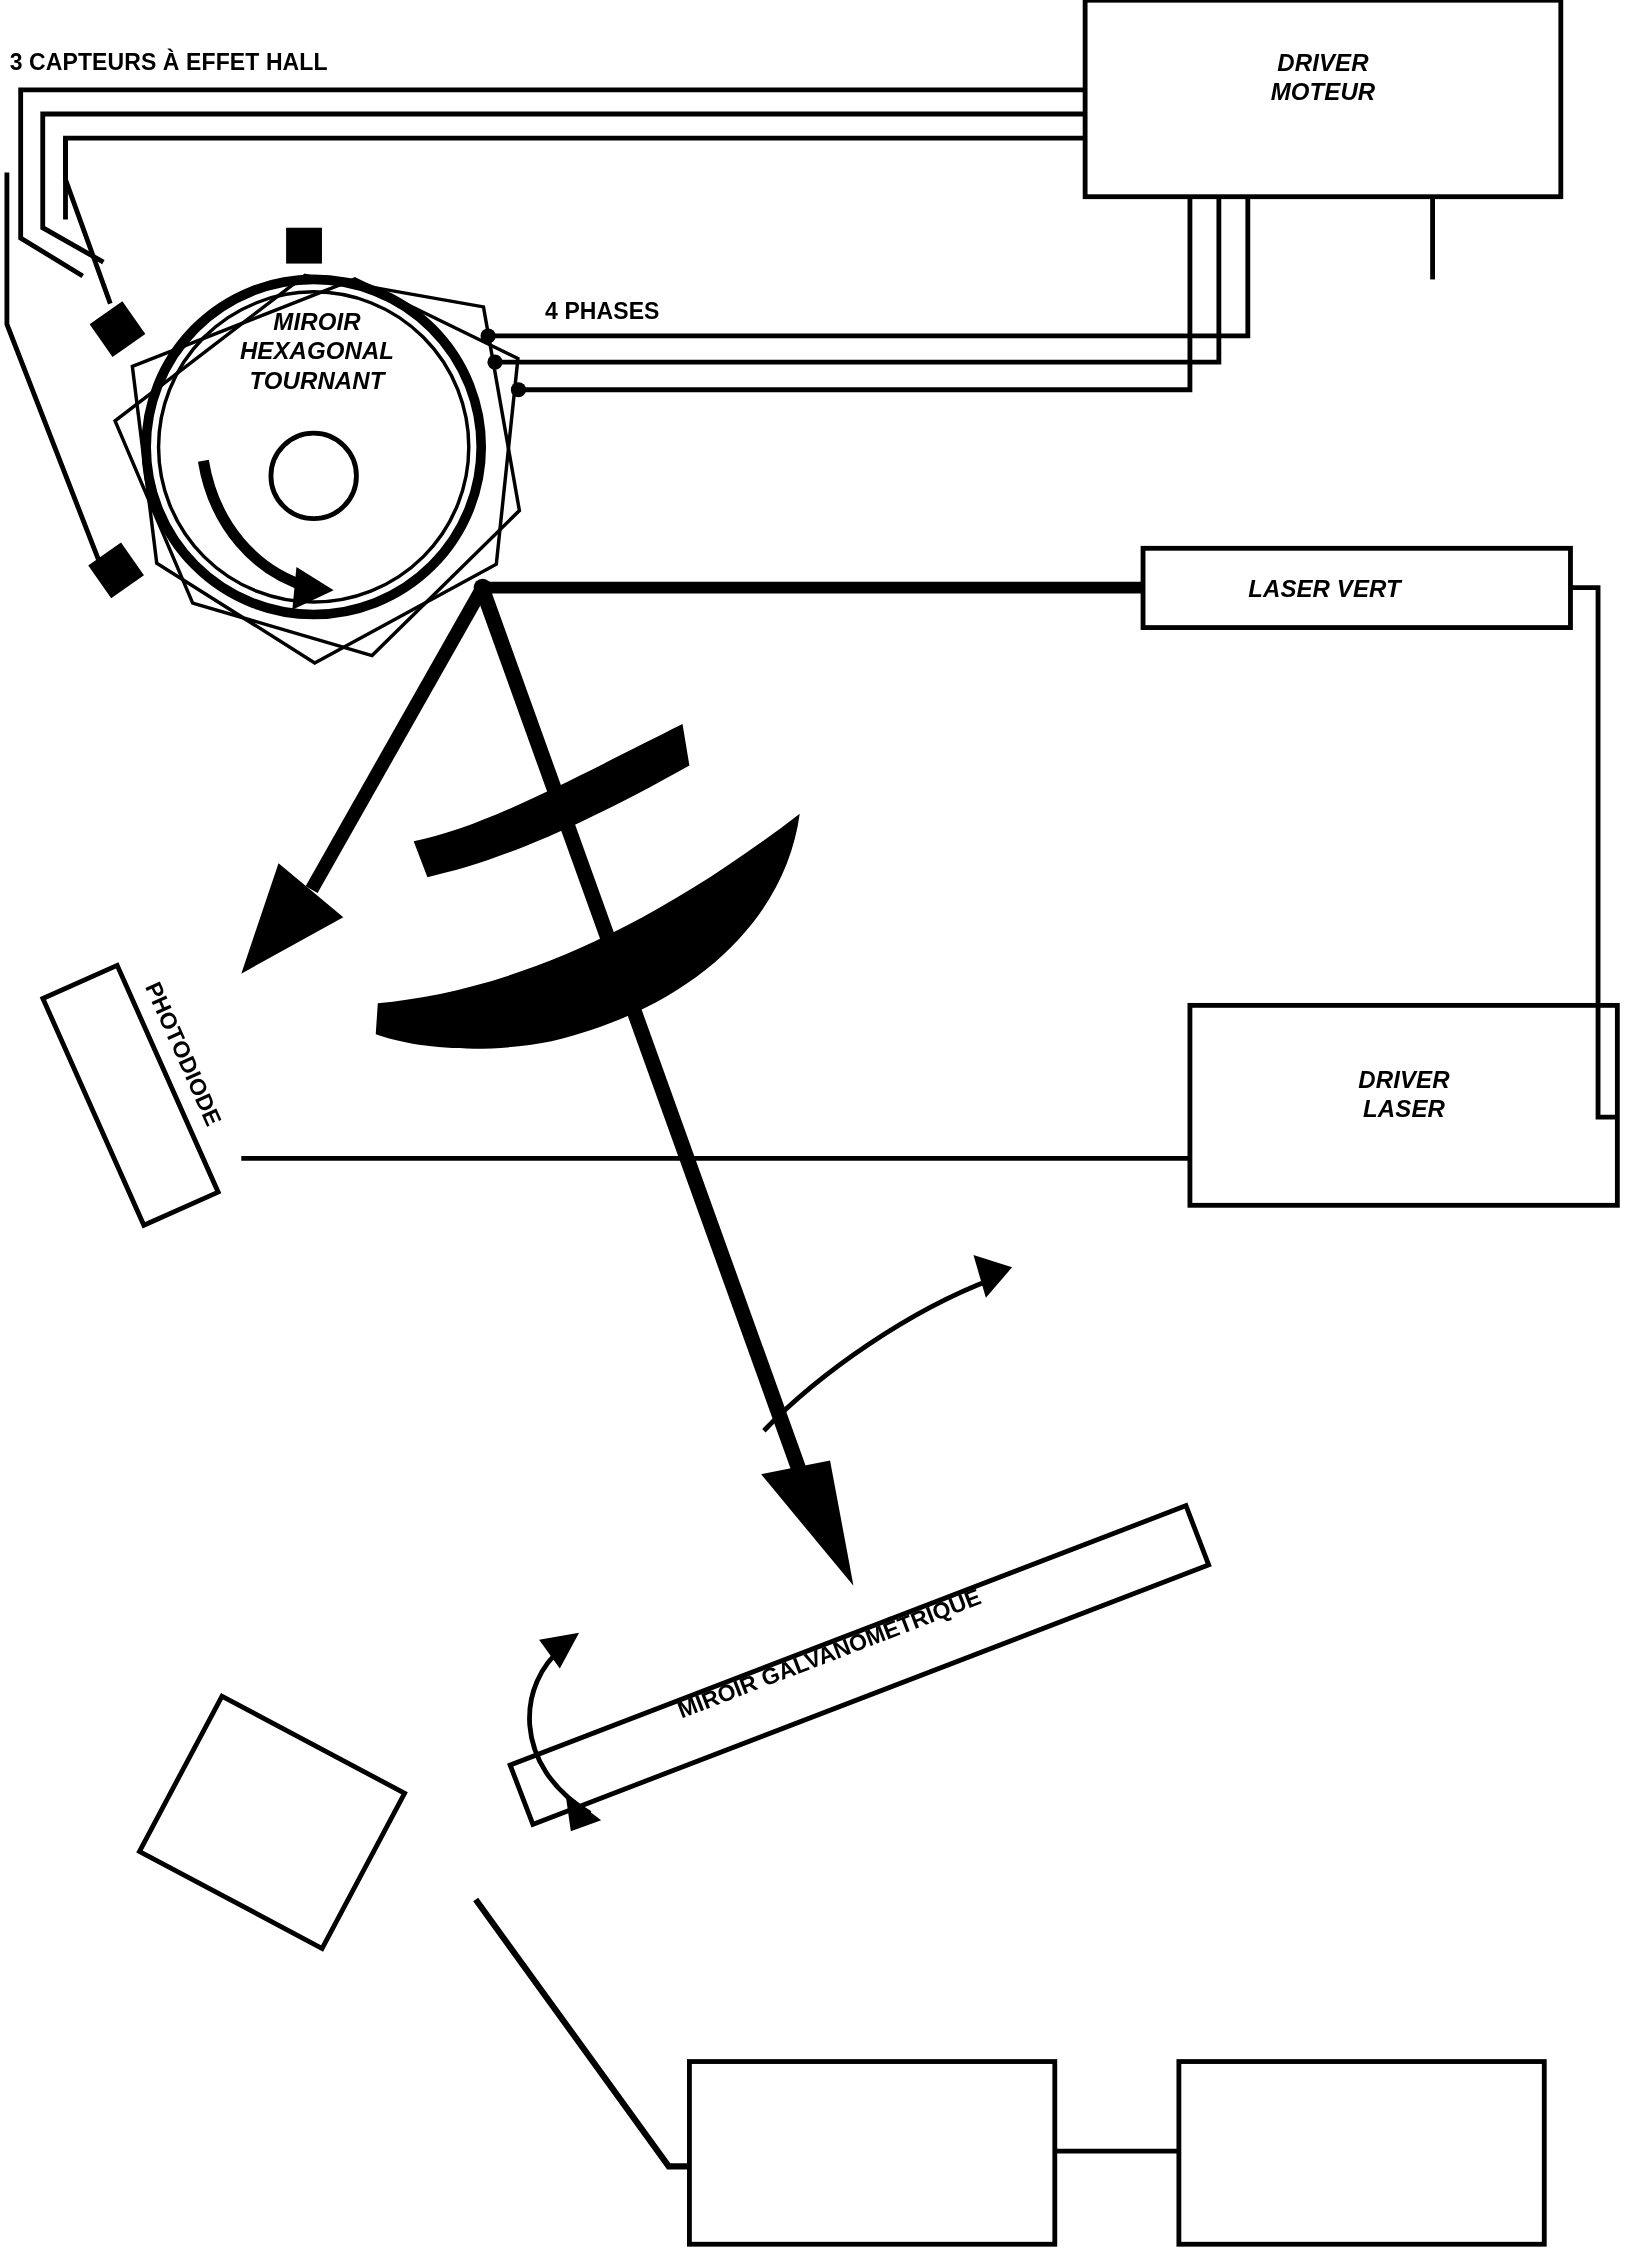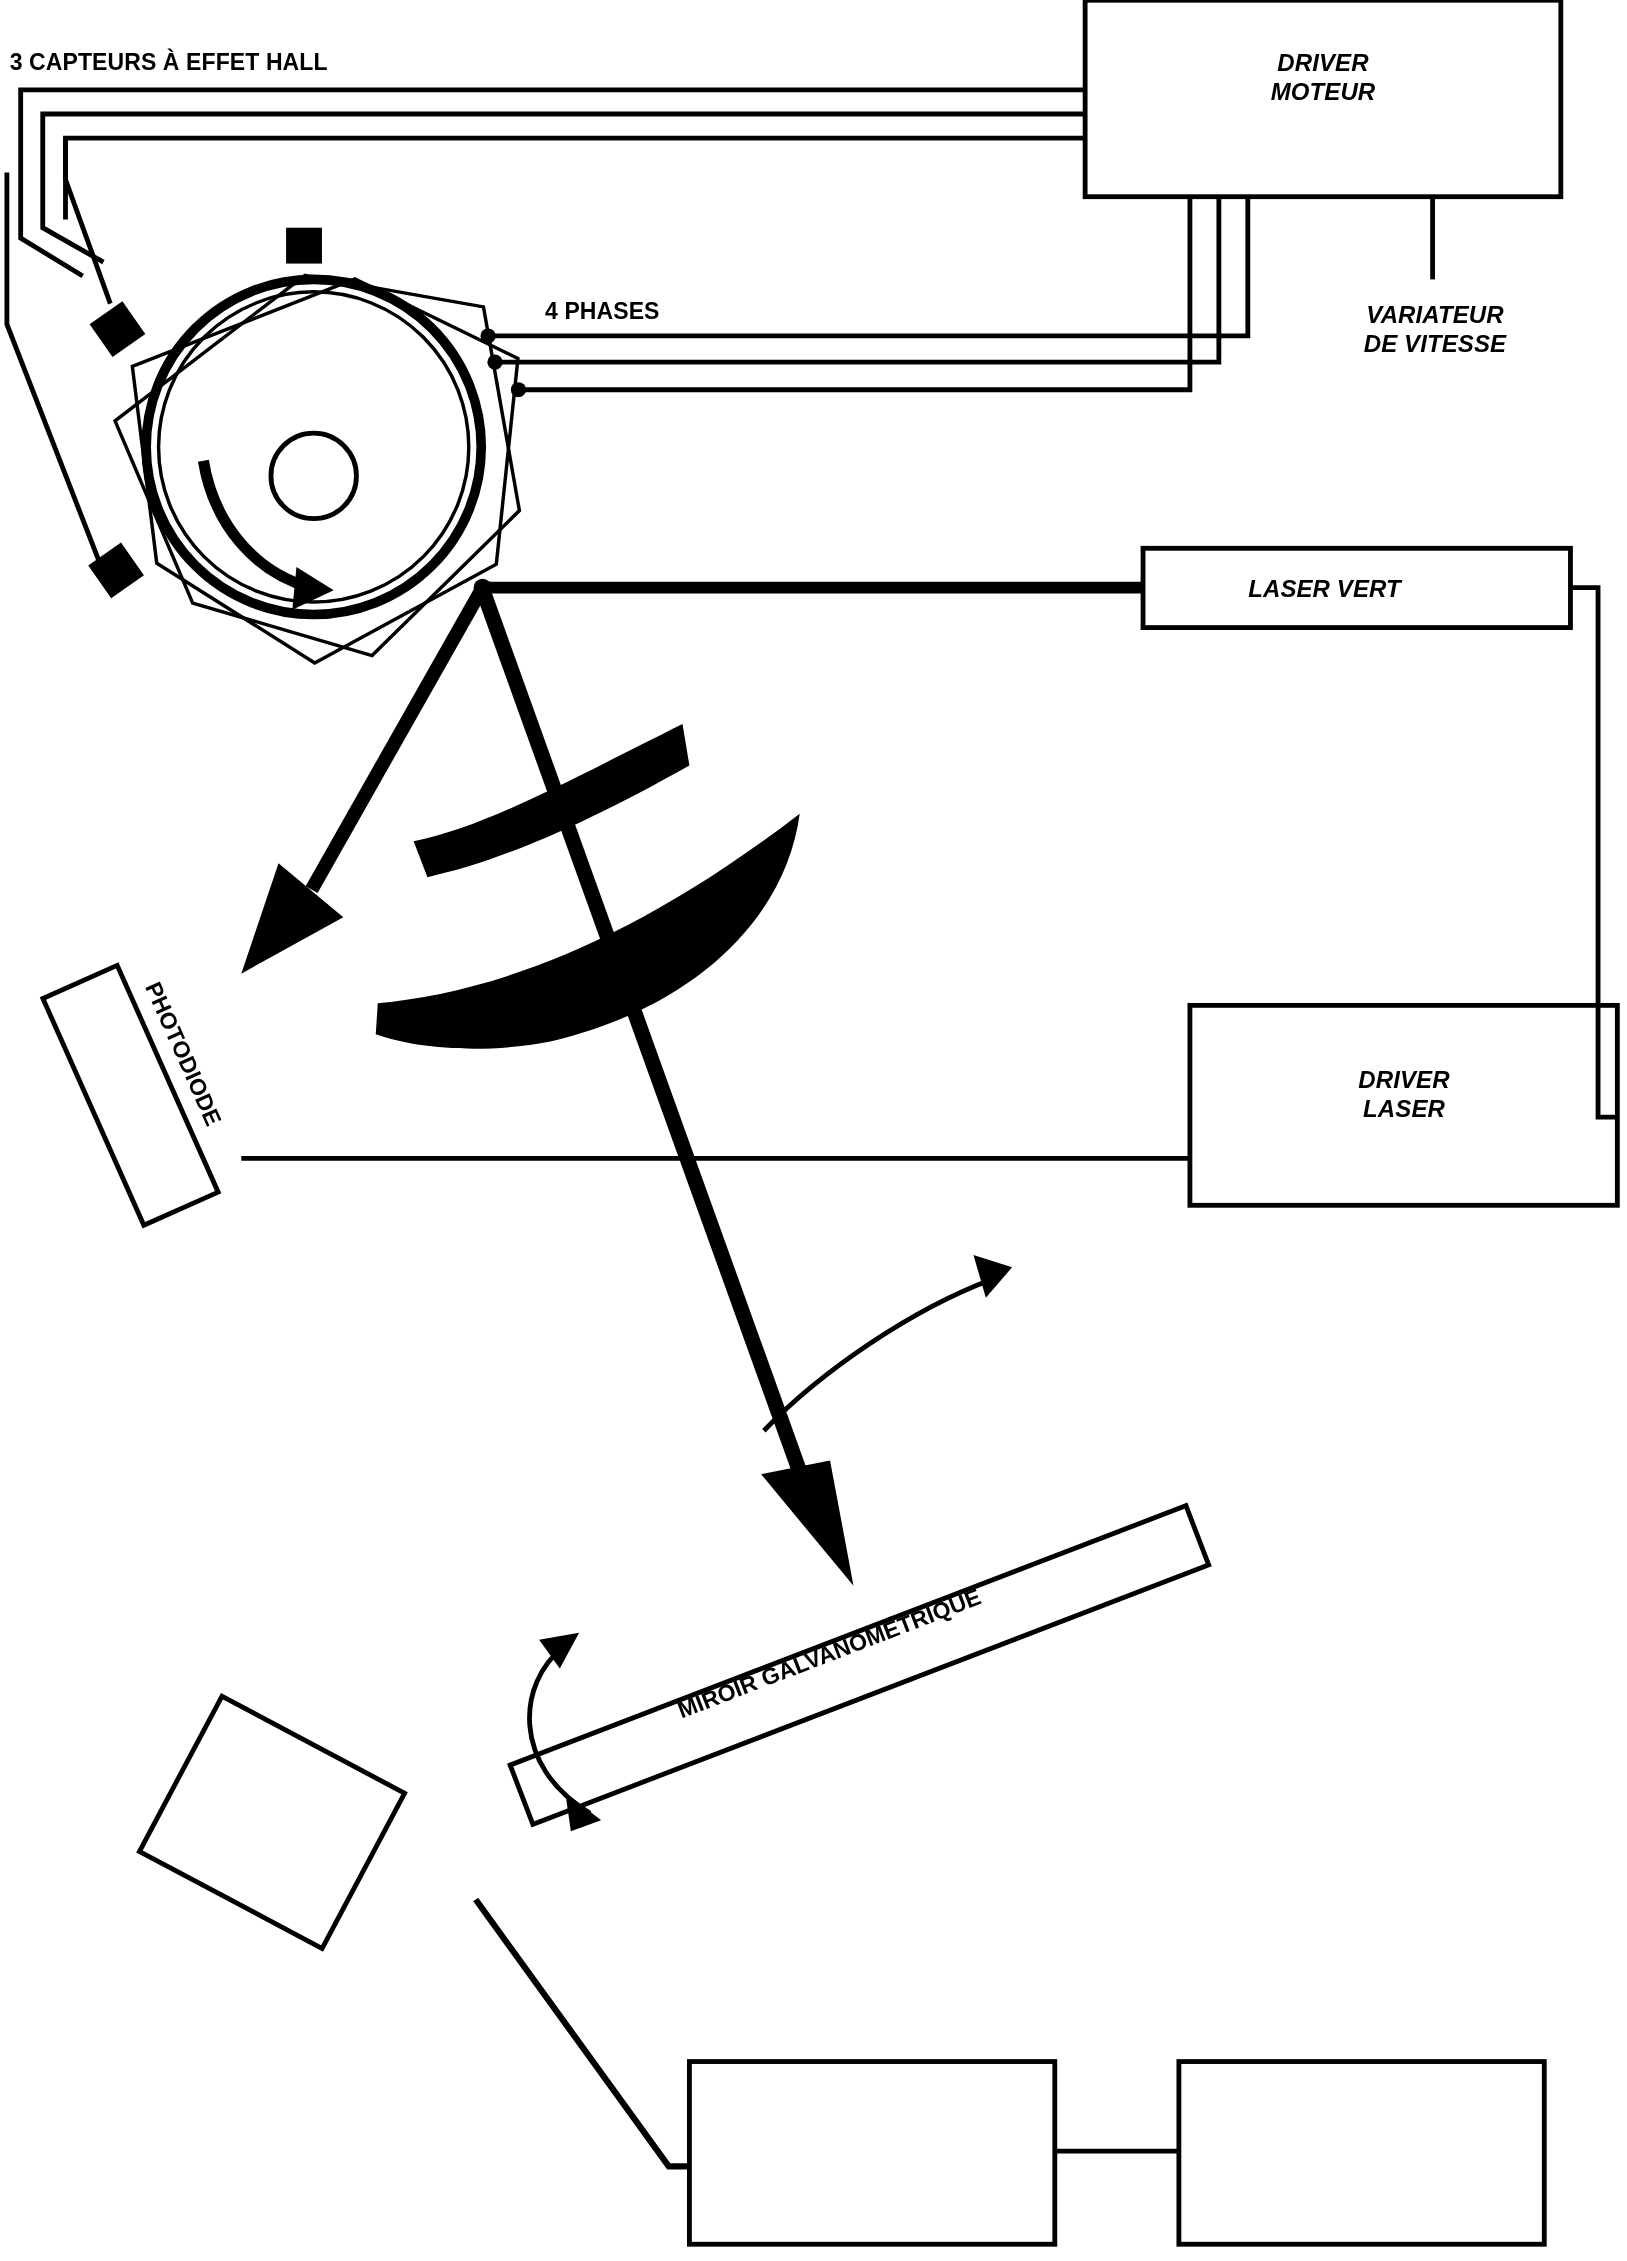--- a/index.html
+++ b/index.html
@@ -186,25 +186,26 @@
       <path d="M 690 2755 L 970 3142 L 1000 3142" fill="none" stroke="#000" stroke-width="9"></path>
     </g>
 
   </svg>
 
   <div class="lbl small-label" style="left:9.7px; top:48px; text-align:left;">3 CAPTEURS À EFFET HALL</div>
 
   <div class="lbl box-label" style="left:1085px; top:48px; width:476px;">DRIVER
 MOTEUR</div>
 
-  <div class="lbl box-label" style="left:1290px; top:300px; width:290px;">VARIATEUR
-DE VITESSE</div>
 
   <div class="lbl small-label" style="left:545px; top:297px; width:166px; text-align:left;">4 PHASES</div>
 
+  <div class="lbl box-label" style="left:200px; top:307px; width:234px;">MIROIR
+HEXAGONAL
+TOURNANT</div>
 
   <div class="lbl box-label" style="left:1159px; top:574px; width:331px; text-align:center;">LASER VERT</div>
 
   <div class="lbl box-label" style="left:1190px; top:1065px; width:428px;">DRIVER
 LASER</div>
 
   <div class="rot-label" style="left:164px; top:978px; transform:rotate(66deg);">PHOTODIODE</div>
 
   <div class="rot-label" style="left:674px; top:1699px; transform:rotate(-21deg);">MIROIR GALVANOMÉTRIQUE</div>
 

